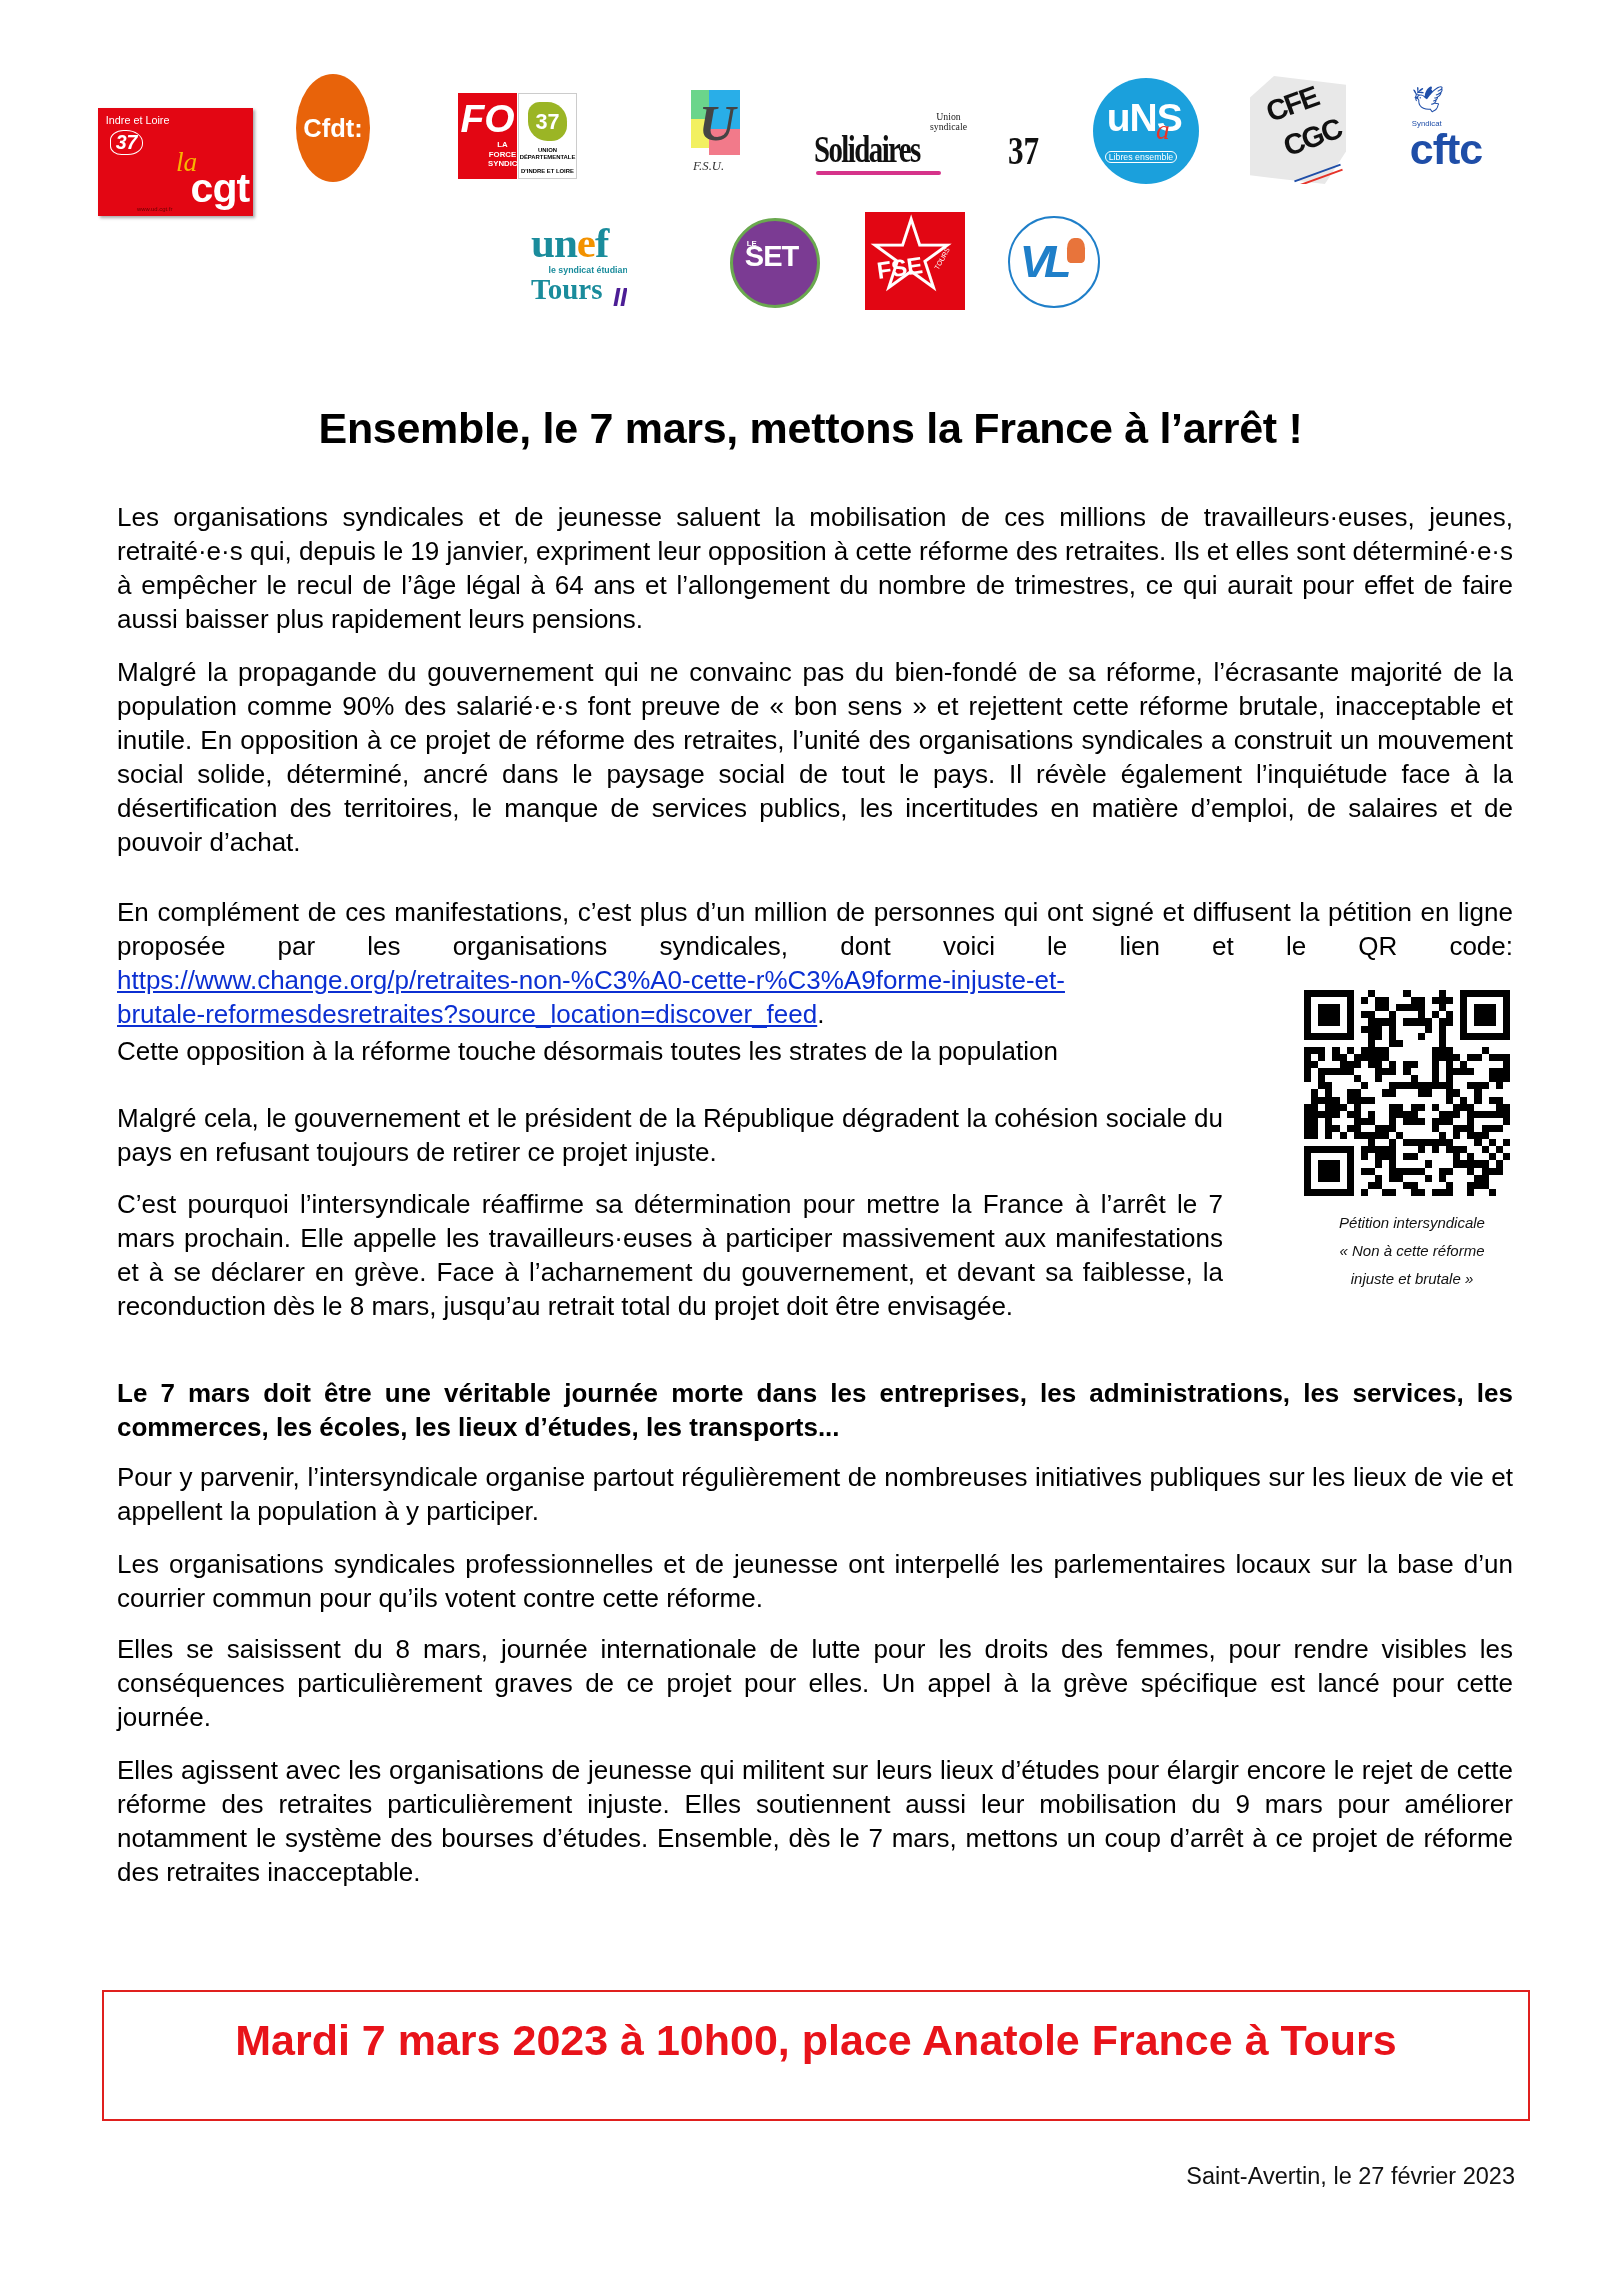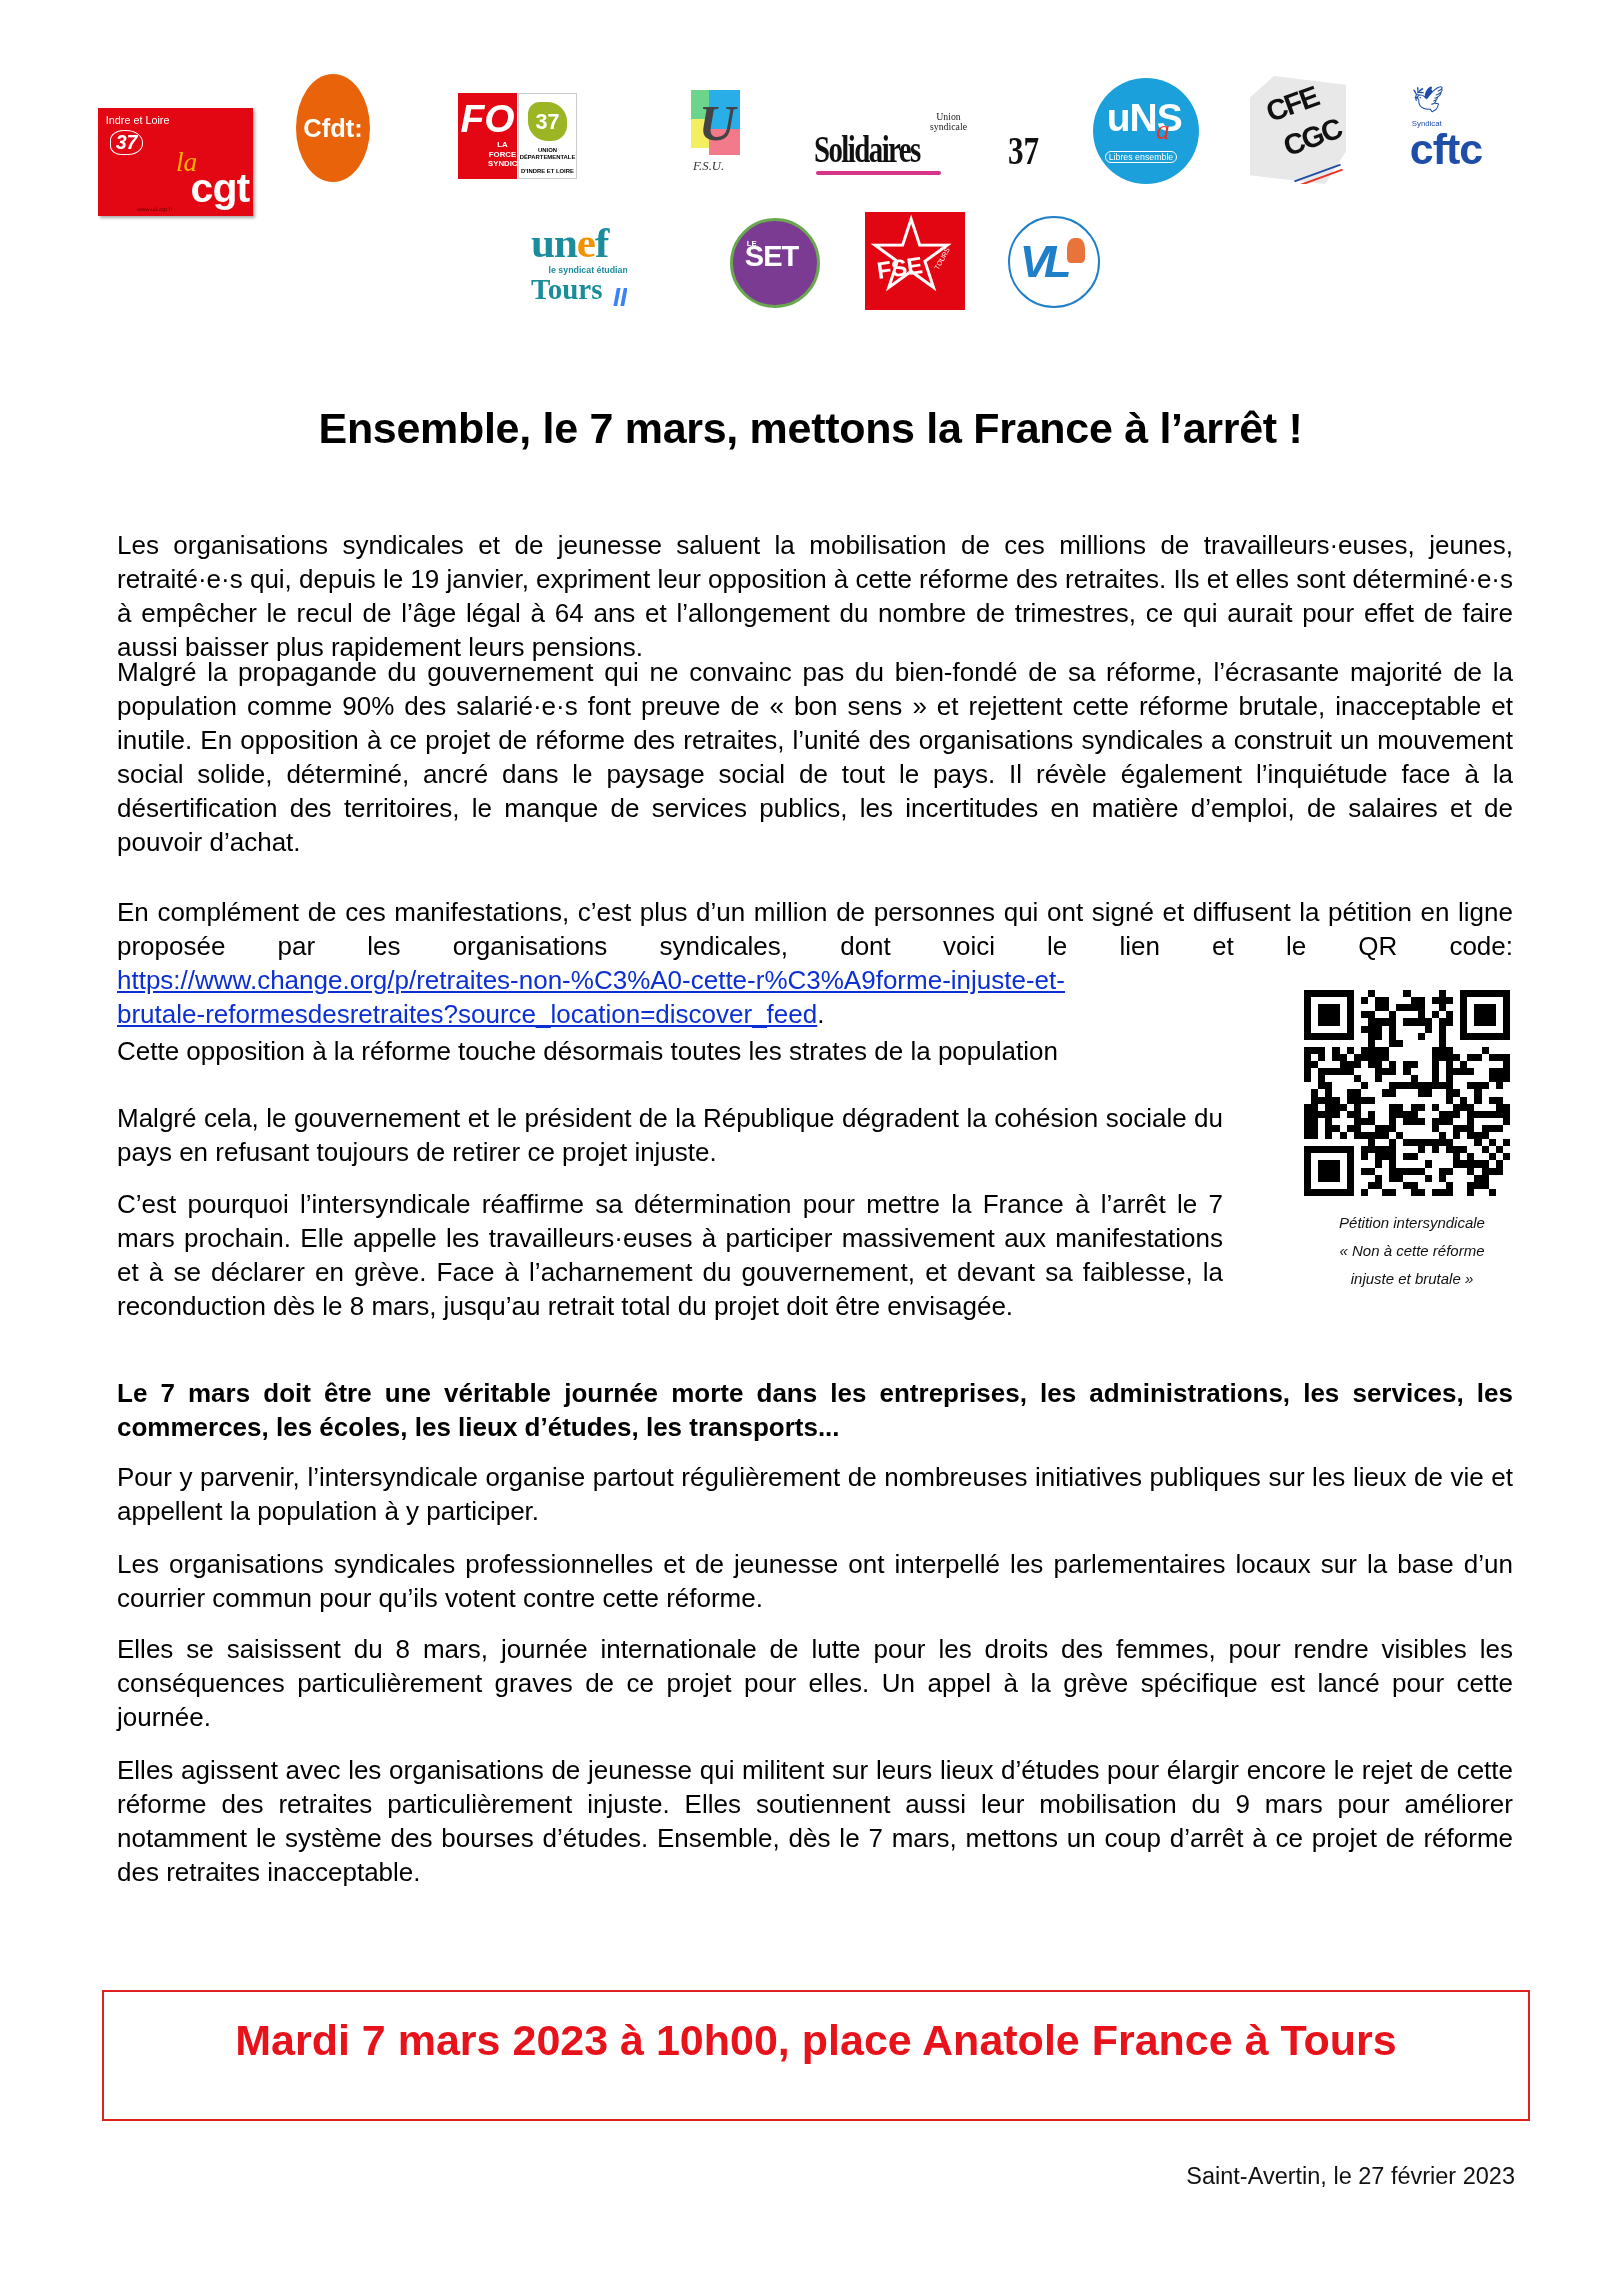--- a/index.html
+++ b/index.html
@@ -75,21 +75,21 @@
   .logo-cftc .name { position:absolute; left:9.8px; top:41px; font-size:43px; font-weight:bold; color:#1f4ea8; letter-spacing:-1px; }
 
   
   .logo-unef { left: 529px; top: 218px; width: 98px; height: 90px; }
   .logo-unef .u { position:absolute; left:2px; top:0; font-family:"Liberation Serif", serif; font-weight:bold;
                   font-size:43px; color:#1a8c9c; letter-spacing:-1px; }
   .logo-unef .e { color:#f39200; }
   .logo-unef .tag { position:absolute; left:19.6px; top:47px; font-size:8.8px; color:#1a8c9c; font-weight:bold; white-space:nowrap; }
   .logo-unef .tours { position:absolute; left:2px; top:55px; font-family:"Liberation Serif", serif; font-weight:bold;
                       font-size:29px; color:#1a8c9c; }
-  .logo-unef .bars { position:absolute; left:84px; top:65px; font-size:25.5px; color:#3b82f6; font-weight:bold; font-style:italic; }
+  .logo-unef .bars { position:absolute; left:84px; top:65px; font-size:25.5px; color:#4c1d95; font-weight:bold; font-style:italic; }
 
   .logo-set { left: 730px; top: 218px; width: 90px; height: 90px; border-radius: 50%; background: #7b3b93;
               border: 3.9px solid #6aa84f; }
   .logo-set .le { position:absolute; left:13.7px; top:17.6px; font-size:7.8px; color:#fff; font-weight:bold; }
   .logo-set .set { position:absolute; left:11.8px; top:19px; font-size:29px; font-weight:bold; color:#fff; letter-spacing:-1px; }
 
   .logo-fse { left: 865px; top: 212px; width: 100px; height: 98px; background: #e20613; }
   .logo-fse .star { position:absolute; left:3.9px; top:-5.9px; font-size:94px; color:transparent; -webkit-text-stroke: 2.9px #fff; line-height:98px; }
   .logo-fse .fse { position:absolute; left:11.8px; top:43px; font-size:23.5px; font-weight:bold; color:#fff; transform:rotate(-8deg); }
   .logo-fse .tours { position:absolute; left:65px; top:43px; font-size:6.9px; color:#fff; transform:rotate(-60deg); }
@@ -103,21 +103,21 @@
            font-size:43px; letter-spacing:-0.3px; }
 
   
   .para { position:absolute; left:117px; font-size:26px; line-height:34px; text-align:justify; margin:0; }
   .para.full { width:1396px; }
   .para.narrow { width:1106px; }
   .para.last-left { text-align-last:left; }
   .para b { font-weight:bold; }
   .link { color:#0b2fd2; text-decoration:underline; }
 
-  #p1 { top:500px;margin-top:28px; }
+  #p1 { top:500px; }
   #p2 { top:655px; }
   #p3 { top:895px; }
   #p4 { top:1034px; }
   #p5 { top:1101px; }
   #p6 { top:1187px; }
   #p7 { top:1376px; }
   #p8 { top:1460px; }
   #p9 { top:1547px; }
   #p10 { top:1632px; }
   #p11 { top:1753px; }

